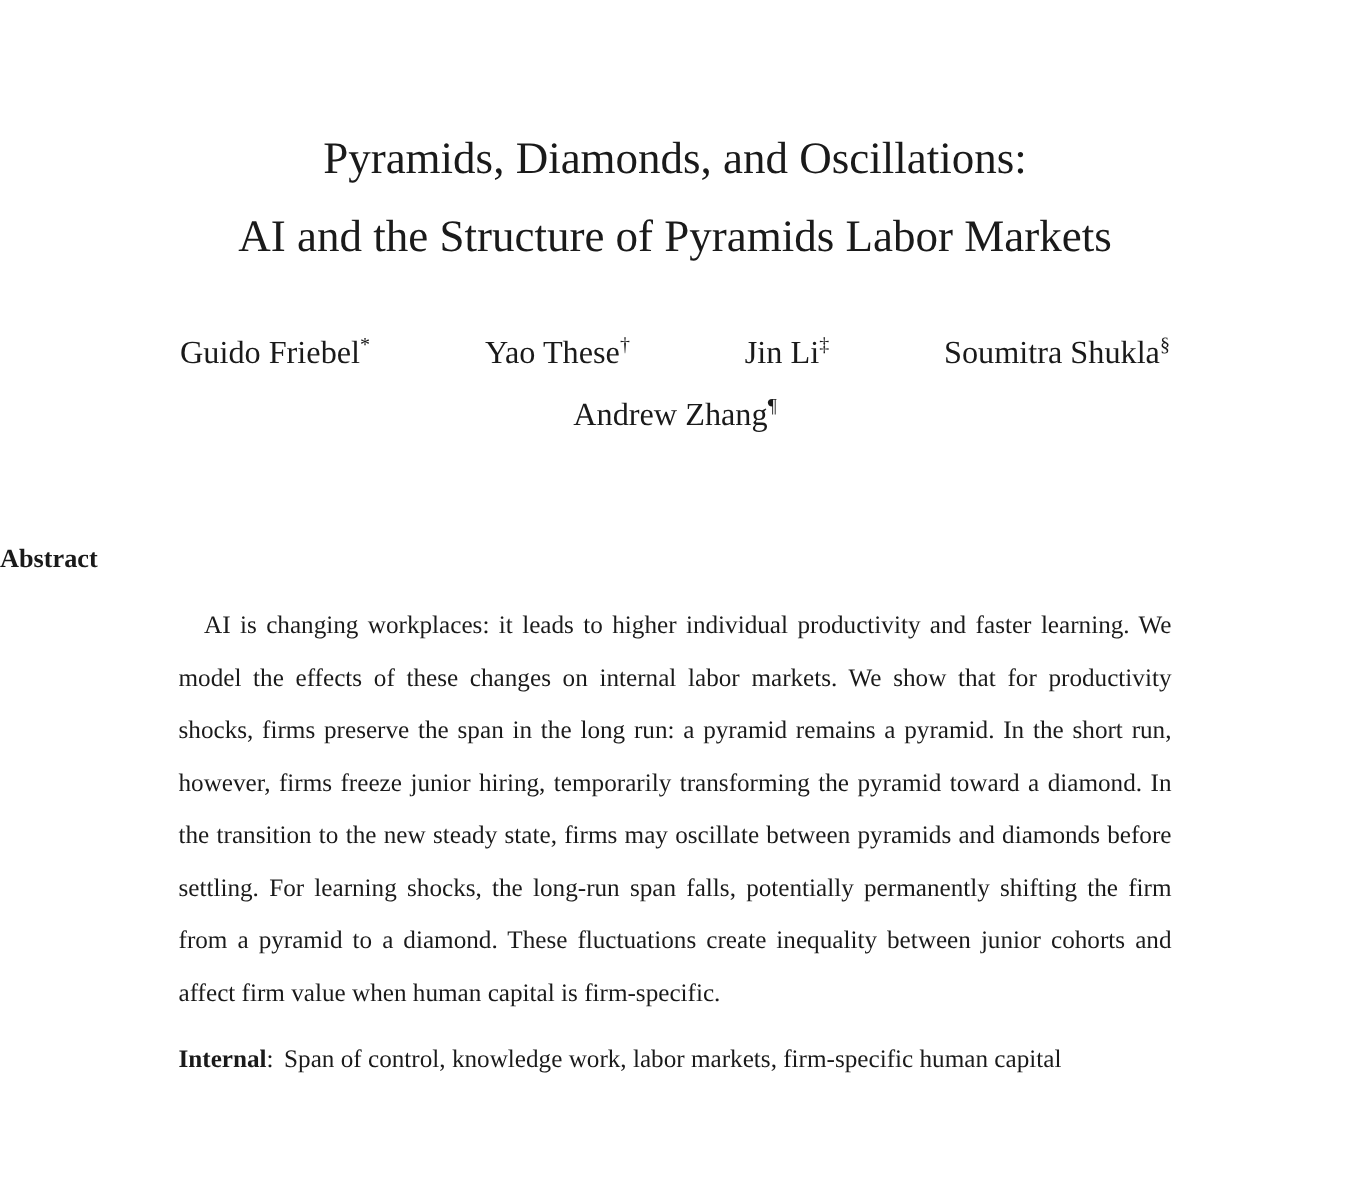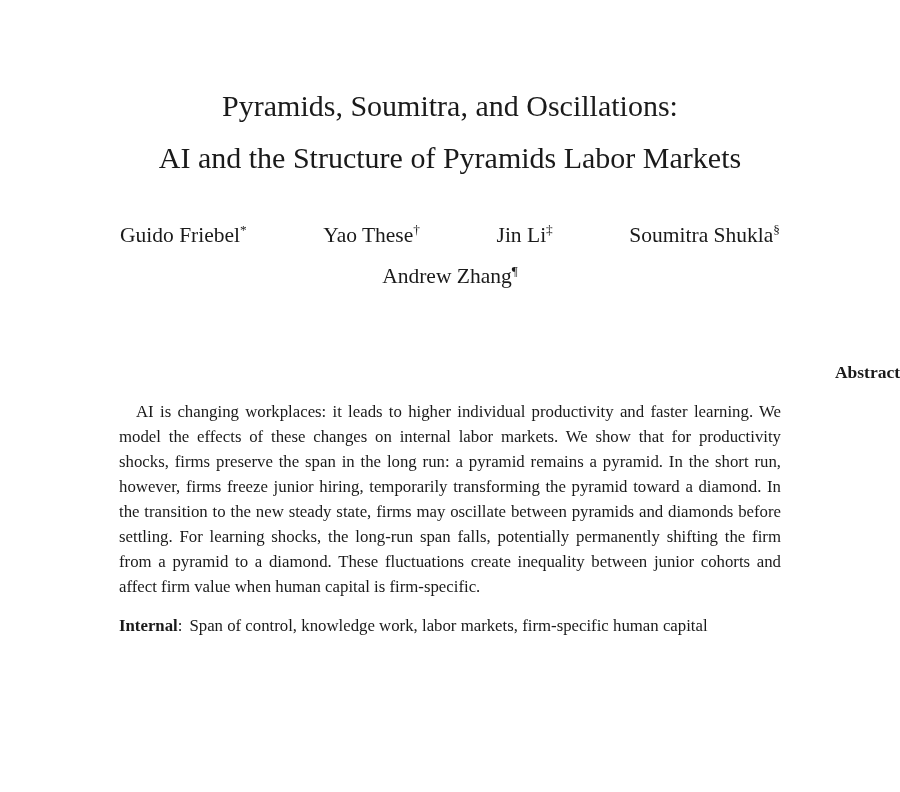--- a/index.html
+++ b/index.html
@@ -47,50 +47,50 @@
     vertical-align: super;
   }
   .date {
     margin-top: 23px;
     text-align: center;
     font-size: 22px;
     line-height: 28px;
   }
   .abstract-heading {
     margin-top: 73px;
-    text-align: right;
+    text-align: left;
     font-weight: bold;
     font-size: 17.5px;
     line-height: 21px;
   }
   .abstract-body {
     width: 662px;
     margin: 16px auto 0 auto;
     font-size: 16.8px;
-    line-height: 25px;
+    line-height: 35px;
     text-align: justify;
     text-indent: 17px;
   }
   .keywords {
     width: 662px;
     margin: 13px auto 0 auto;
     font-size: 16.8px;
     line-height: 27px;
     text-align: justify;
   }
   .keywords .kw-label { font-weight: bold; }
   .keywords .kw-text { margin-left: 7px; font-family: Liberation Serif, serif; }
 </style>
 </head>
 <body>
 
 <div class="page">
 
   <h1 class="title">
-    <span class="tline">Pyramids, Soumitra, and Oscillations:</span>
+    <span class="tline">Pyramids, Diamonds, and Oscillations:</span>
     <span class="tline">AI and the Structure of Pyramids Labor Markets</span>
   </h1>
 
   <div class="authors-row">
     <span class="author"><span>Guido Friebel</span><sup class="fnmark">*</sup></span>
     <span class="author"><span>Yao These</span><sup class="fnmark">†</sup></span>
     <span class="author"><span>Jin Li</span><sup class="fnmark">‡</sup></span>
     <span class="author"><span>Soumitra Shukla</span><sup class="fnmark">§</sup></span>
   </div>
 

